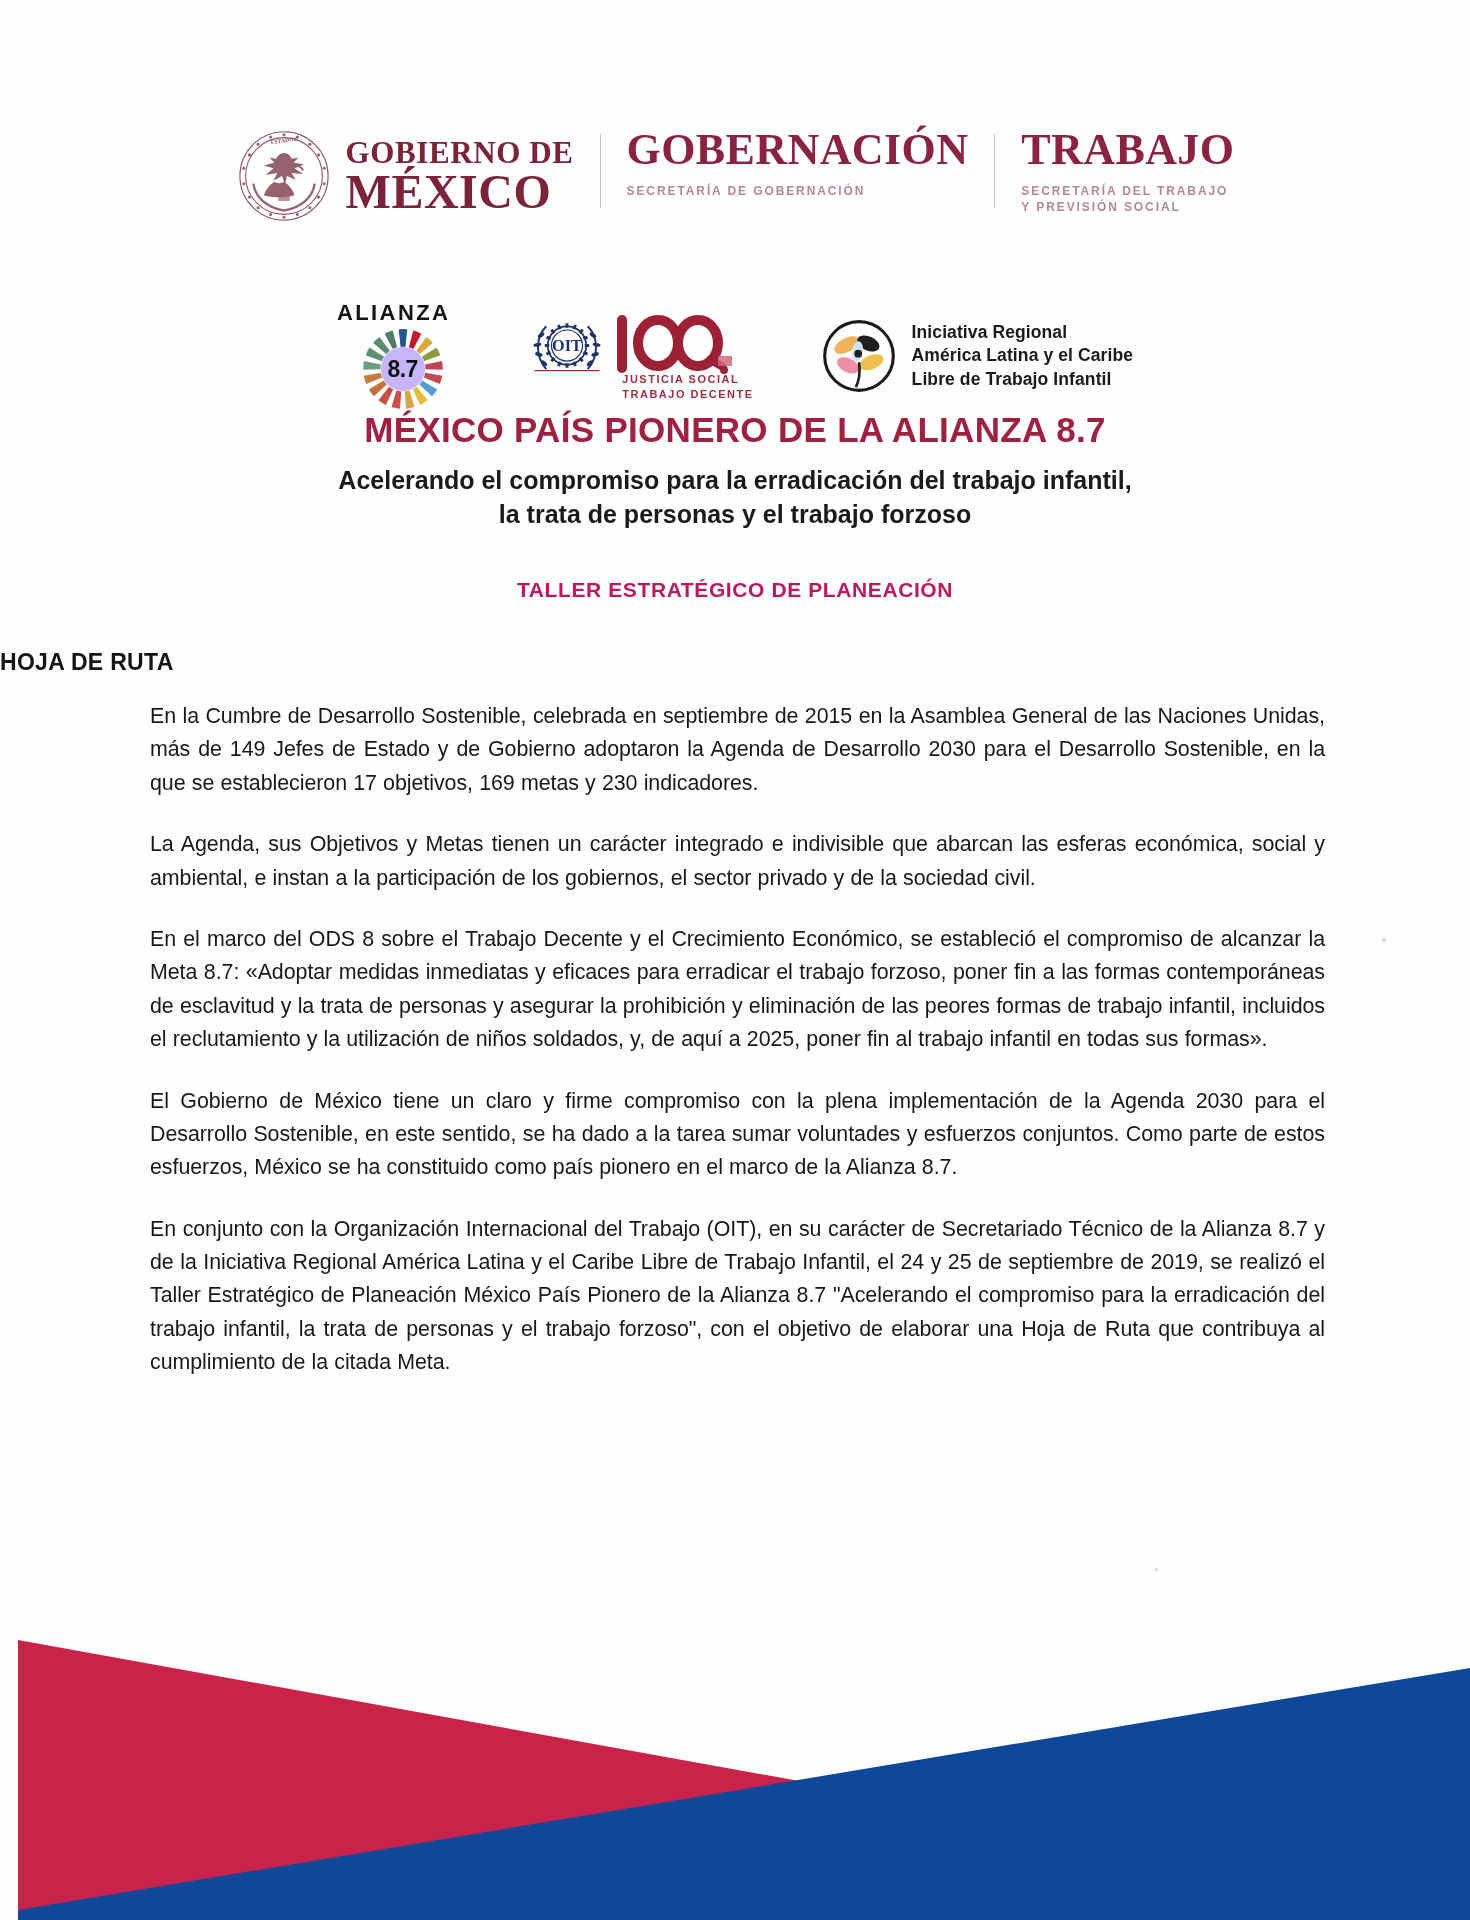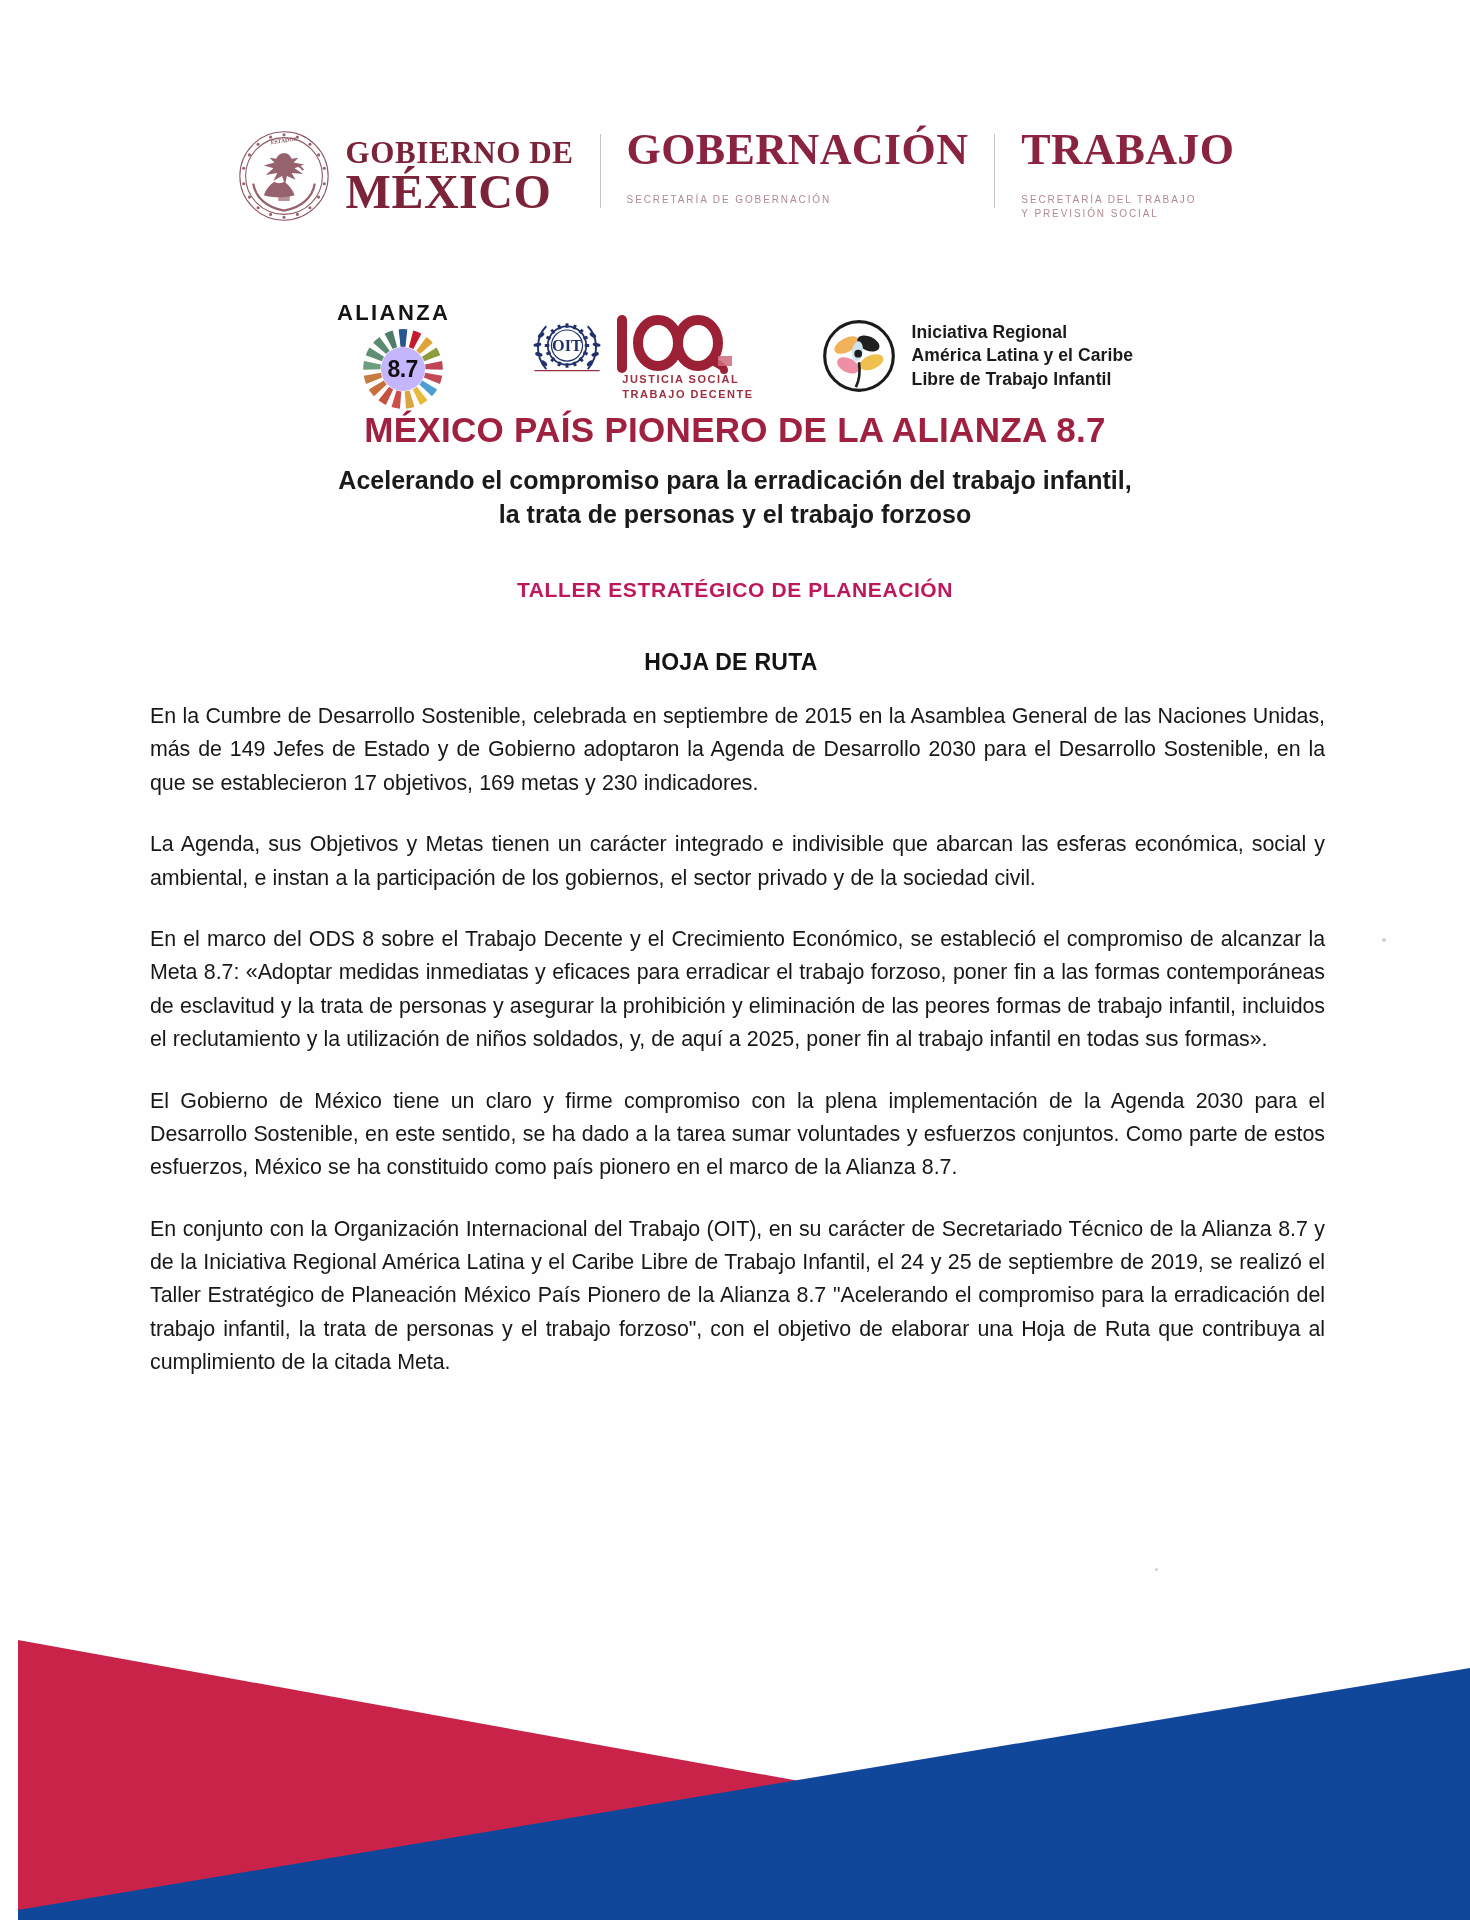--- a/index.html
+++ b/index.html
@@ -76,25 +76,25 @@
   .dep-name {
     font-family: "Liberation Serif", serif;
     font-weight: bold;
     font-size: 44px;
     letter-spacing: 0.4px;
     color: #8a2340;
     line-height: 1;
   }
   .dep-sub {
     font-family: "Liberation Sans", sans-serif;
-    font-size: 10px;
+    font-size: 12px;
     letter-spacing: 1.9px;
-    font-weight: normal;
+    font-weight: bold;
     color: #b08a92;
-    margin-top: 21px;
+    margin-top: 11px;
     line-height: 1.35;
   }
 
   
   .logos {
     position: absolute;
     left: 0;
     top: 300px;
     width: 1470px;
     display: flex;
@@ -183,21 +183,21 @@
     text-align: center;
     font-size: 21px;
     font-weight: bold;
     color: #be185d;
     letter-spacing: 0.6px;
   }
   .title-roadmap {
     position: absolute;
     left: 0; top: 649px;
     width: 1462px;
-    text-align: center;
+    text-align: left;
     font-size: 23px;
     font-weight: bold;
     color: #141414;
     letter-spacing: 0.3px;
   }
 
   
   .body-copy {
     position: absolute;
     left: 150px;

